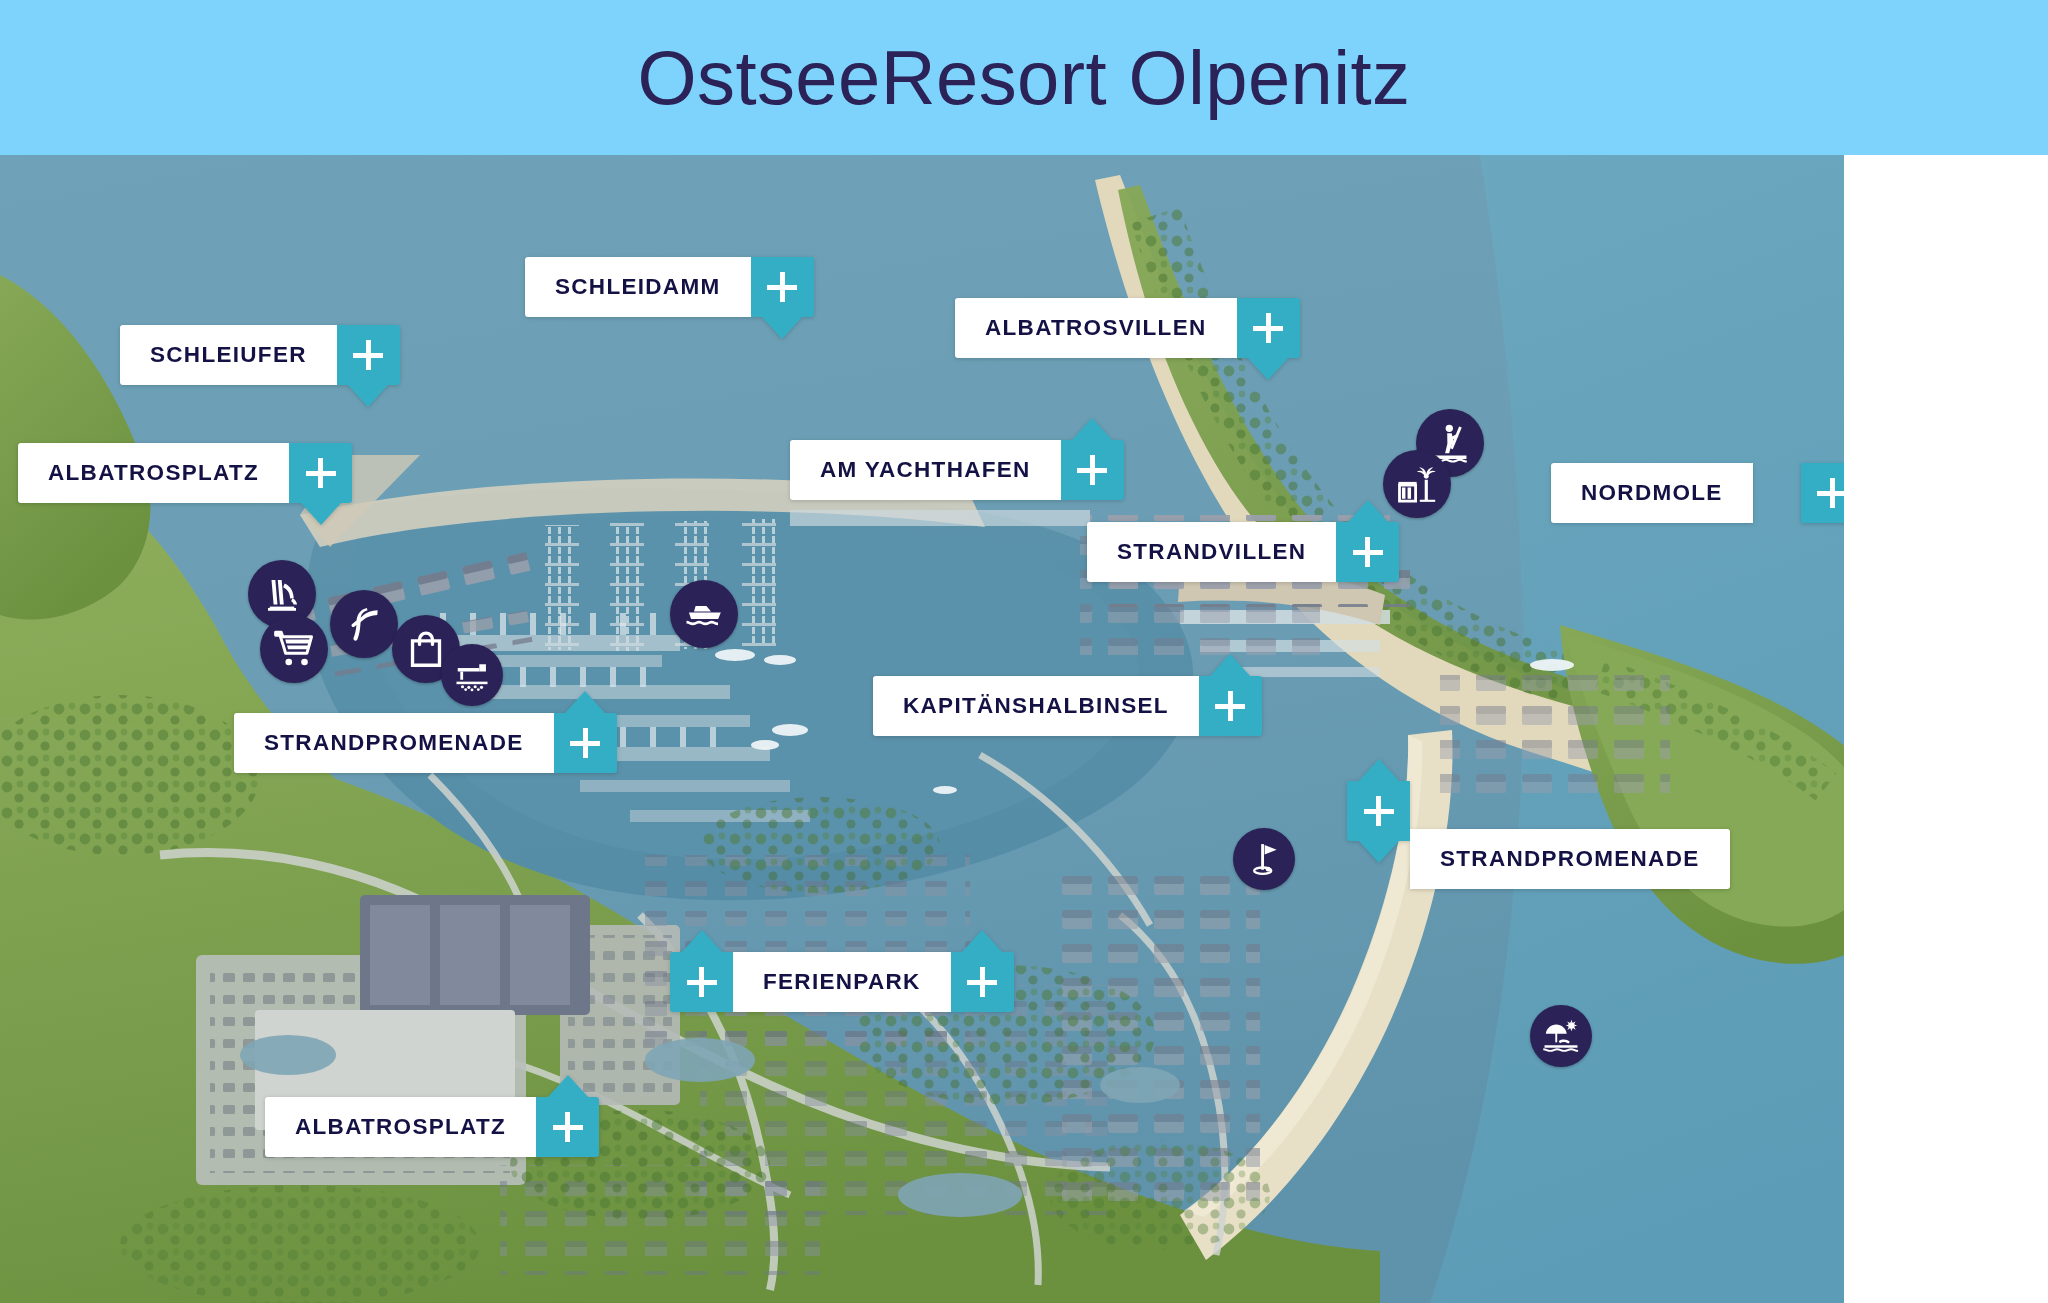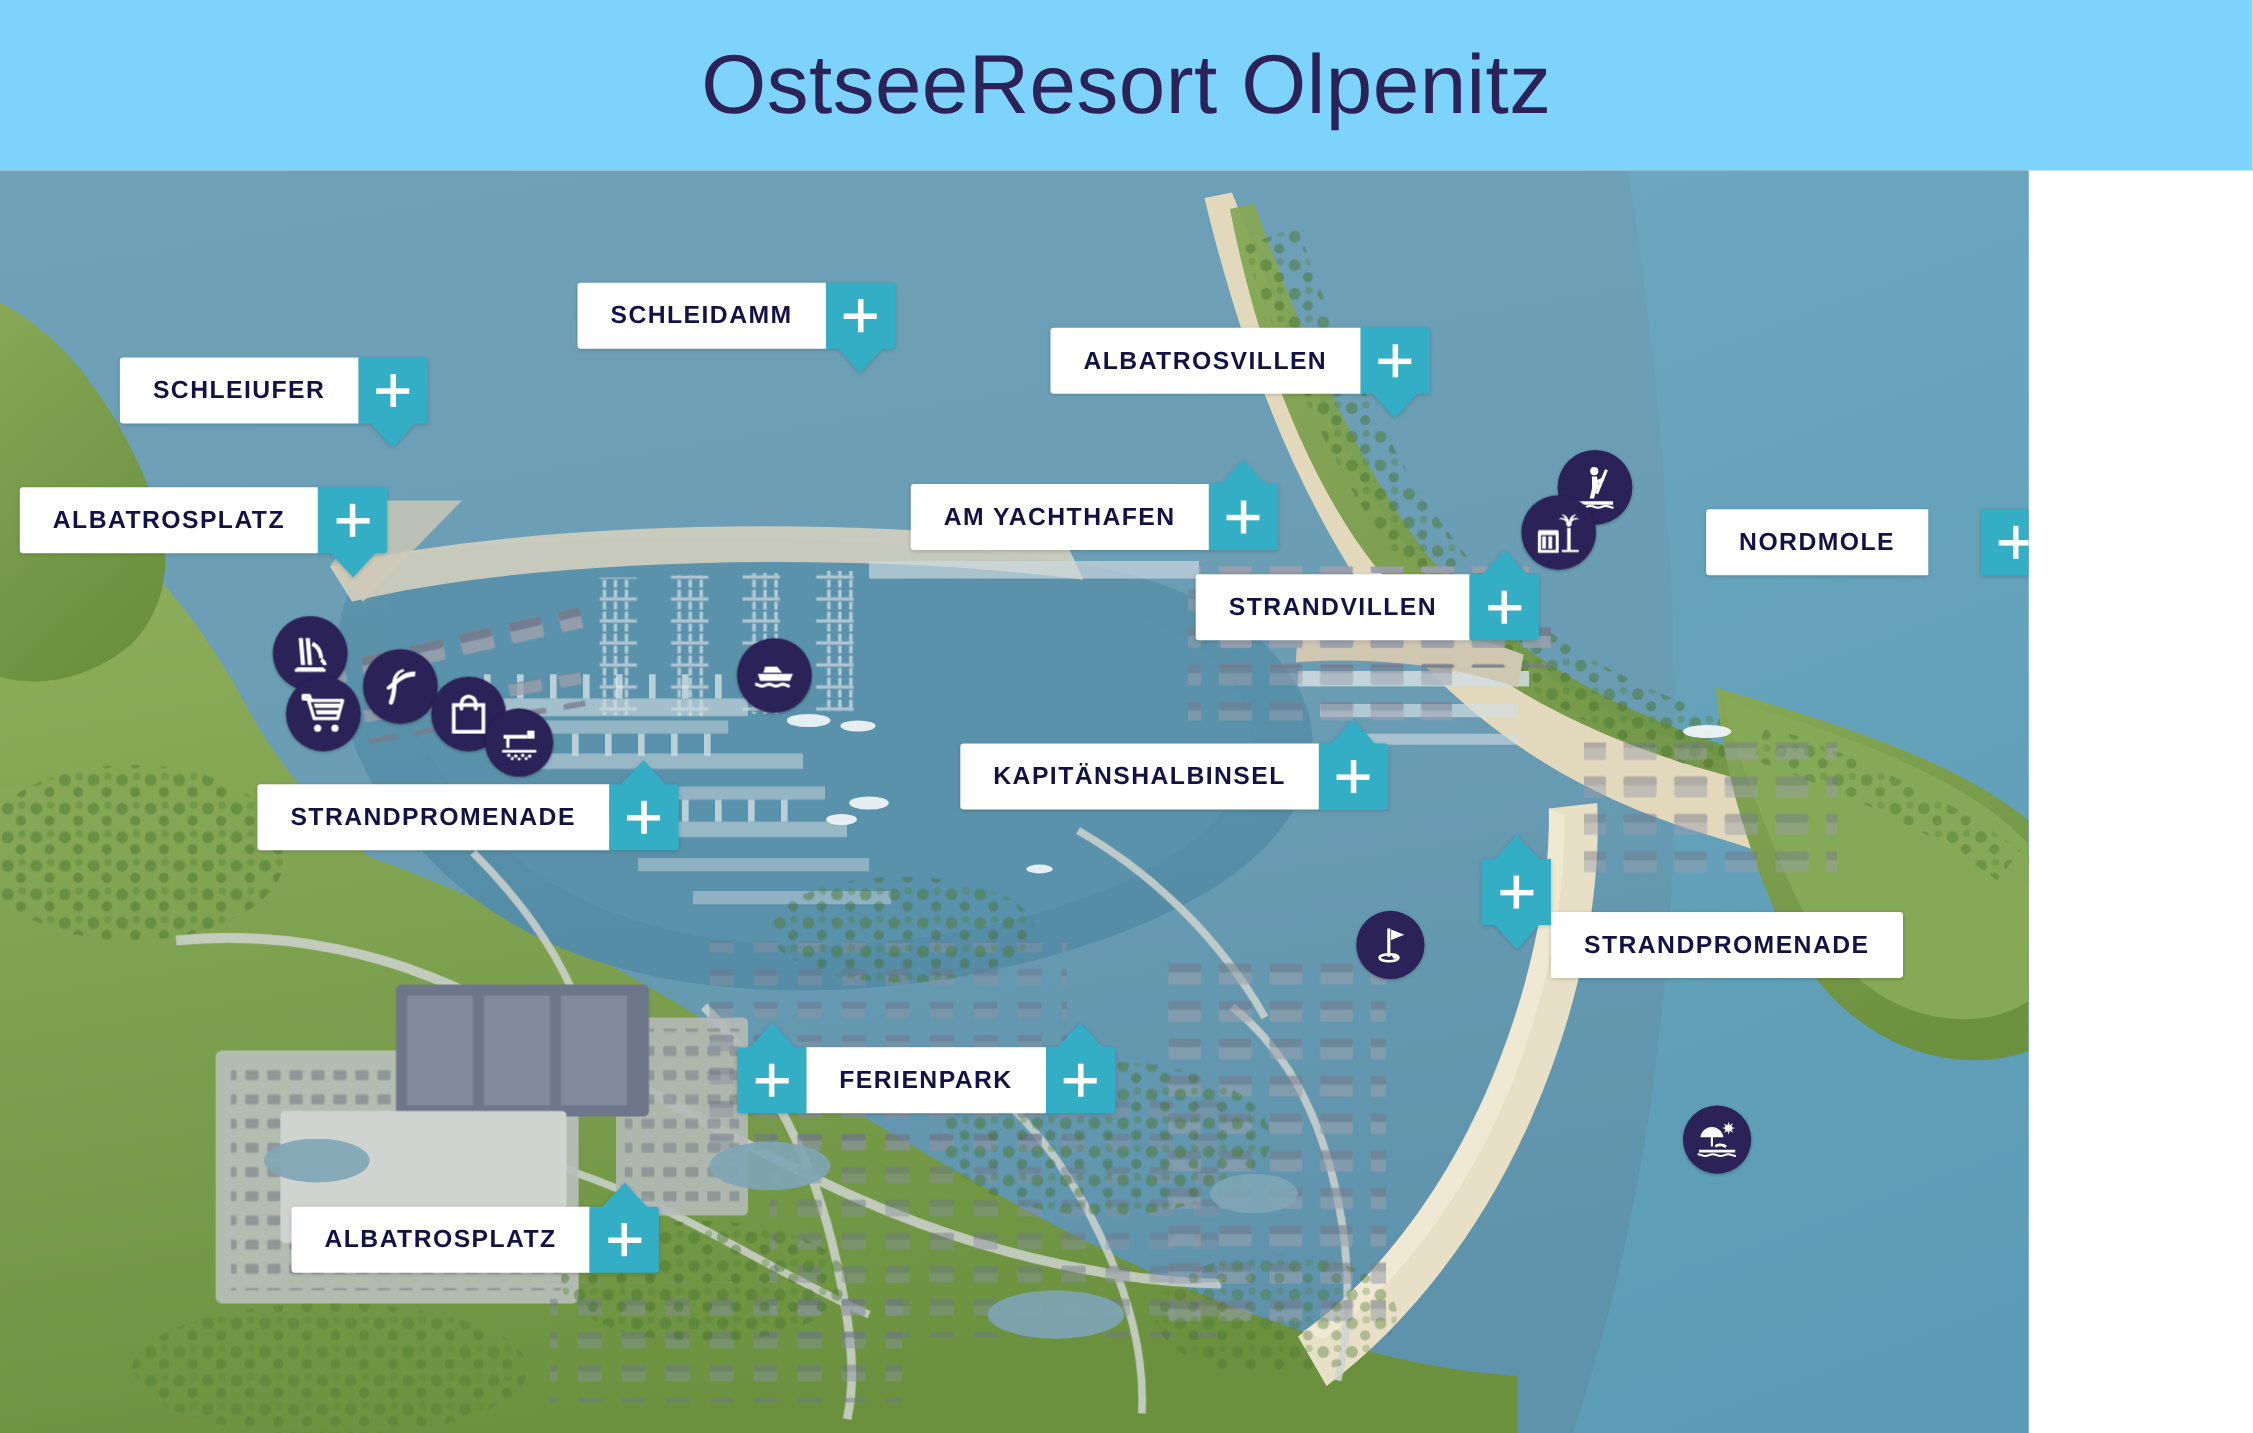--- a/index.html
+++ b/index.html
@@ -305,21 +305,21 @@
     <div id="overlay">
         <div class="chip" style="left: 525px; top: 102px;">
           <div class="chip-label">
             <span>SCHLEIDAMM</span>
           </div>
           <div class="plus-box">
             <span class="glyph"></span>
             <i class="tip down"></i>
           </div>
         </div>
-        <div class="chip" style="left: 89px; top: 170px; padding-left: 20px;">
+        <div class="chip" style="left: 100px; top: 170px; padding-left: 20px;">
           <div class="chip-label">
             <span>SCHLEIUFER</span>
           </div>
           <div class="plus-box">
             <span class="glyph"></span>
             <i class="tip down"></i>
           </div>
         </div>
         <div class="chip" style="left: 955px; top: 143px;">
           <div class="chip-label">
@@ -332,21 +332,21 @@
         </div>
         <div class="chip" style="left: 18px; top: 288px;">
           <div class="chip-label">
             <span>ALBATROSPLATZ</span>
           </div>
           <div class="plus-box">
             <span class="glyph"></span>
             <i class="tip down"></i>
           </div>
         </div>
-        <div class="chip" style="left: 828px; top: 285px;">
+        <div class="chip" style="left: 790px; top: 285px;">
           <div class="chip-label">
             <span>AM YACHTHAFEN</span>
           </div>
           <div class="plus-box">
             <span class="glyph"></span>
             <i class="tip up"></i>
           </div>
         </div>
         <div class="chip" style="left: 1551px; top: 308px; gap: 48px;">
           <div class="chip-label">

